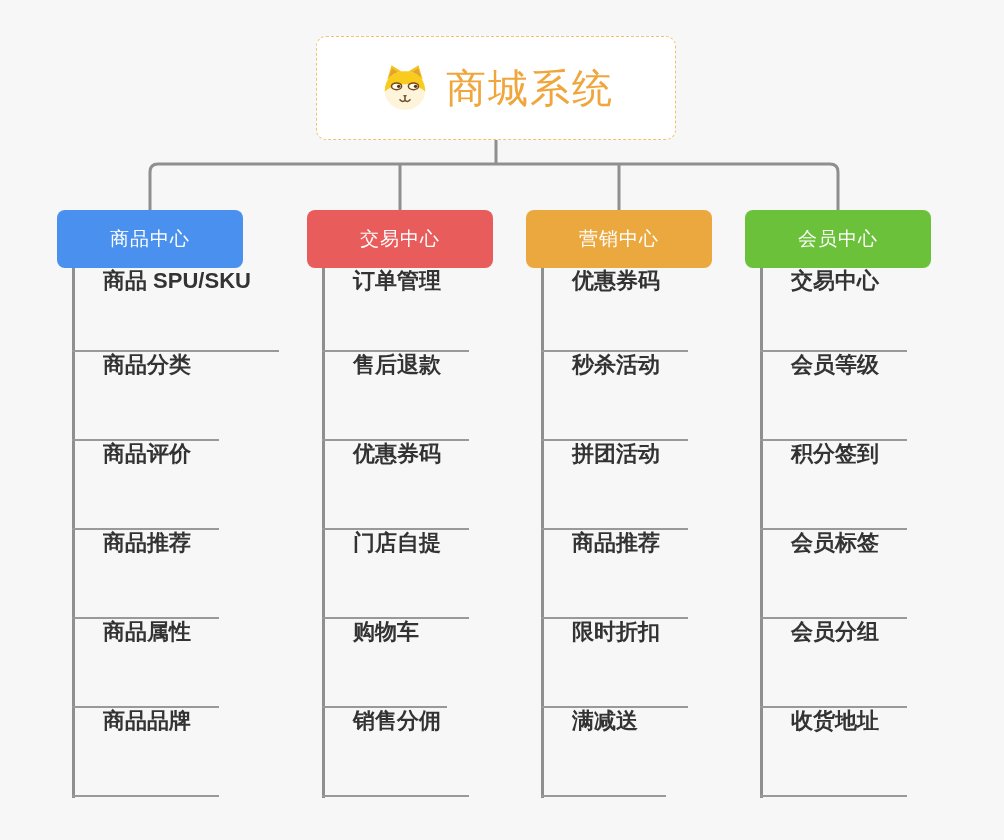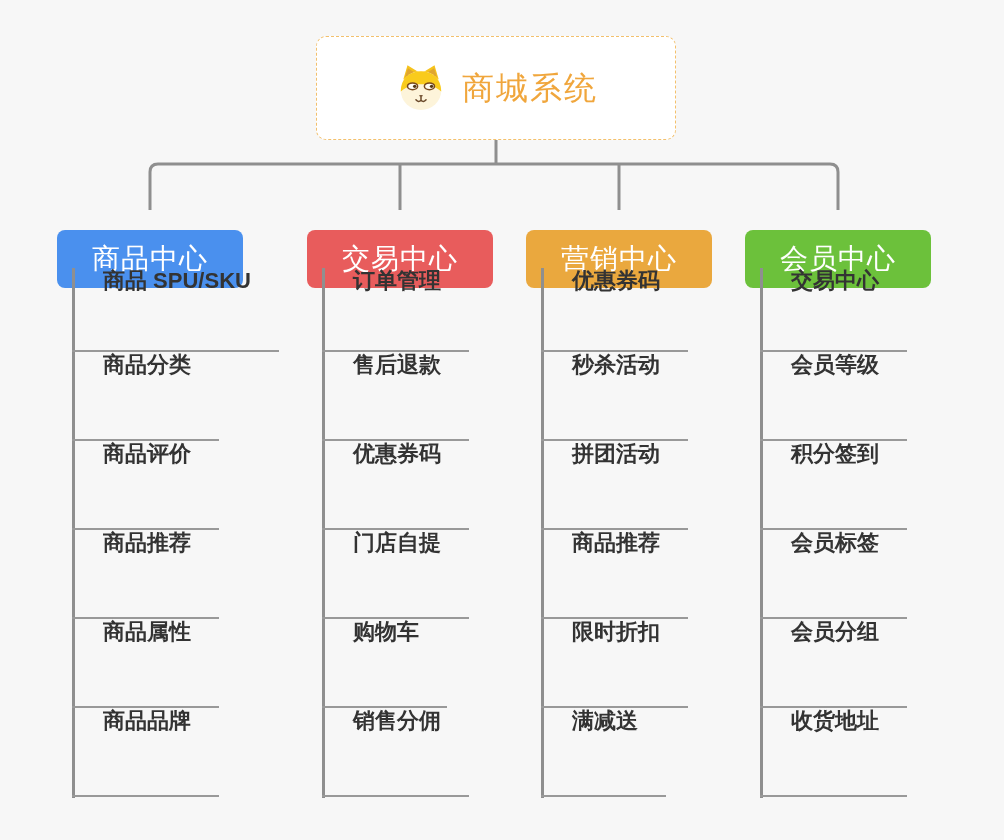--- a/index.html
+++ b/index.html
@@ -28,21 +28,21 @@
     background:#ffffff;
     border:1px dashed #f3c06c;
     border-radius:10px;
     box-sizing:border-box;
     display:flex;
     align-items:center;
     justify-content:center;
     gap:14px;
   }
   .root-title{
-    font-size:32px;
+    font-size:40px;
     font-weight:500;
     letter-spacing:2px;
     color:#f0a63c;
     line-height:1;
     text-align:right;
   }
   .doge{width:54px;height:54px;flex:0 0 auto;}
   
   .column{
     position:absolute;
@@ -51,24 +51,23 @@
   }
   .branch-header{
     position:relative;
     width:186px;
     height:58px;
     border-radius:8px;
     display:flex;
     align-items:center;
     justify-content:center;
     color:#ffffff;
-    font-size:28px;
+    font-size:19px;
     letter-spacing:1px;
     cursor:pointer;
-    margin-top:20px;
   }
   .trunk{
     position:absolute;
     left:15px;
     top:58px;
     width:3px;
     height:530px;
     background:#8f8f8f;
   }
   .leaves{

